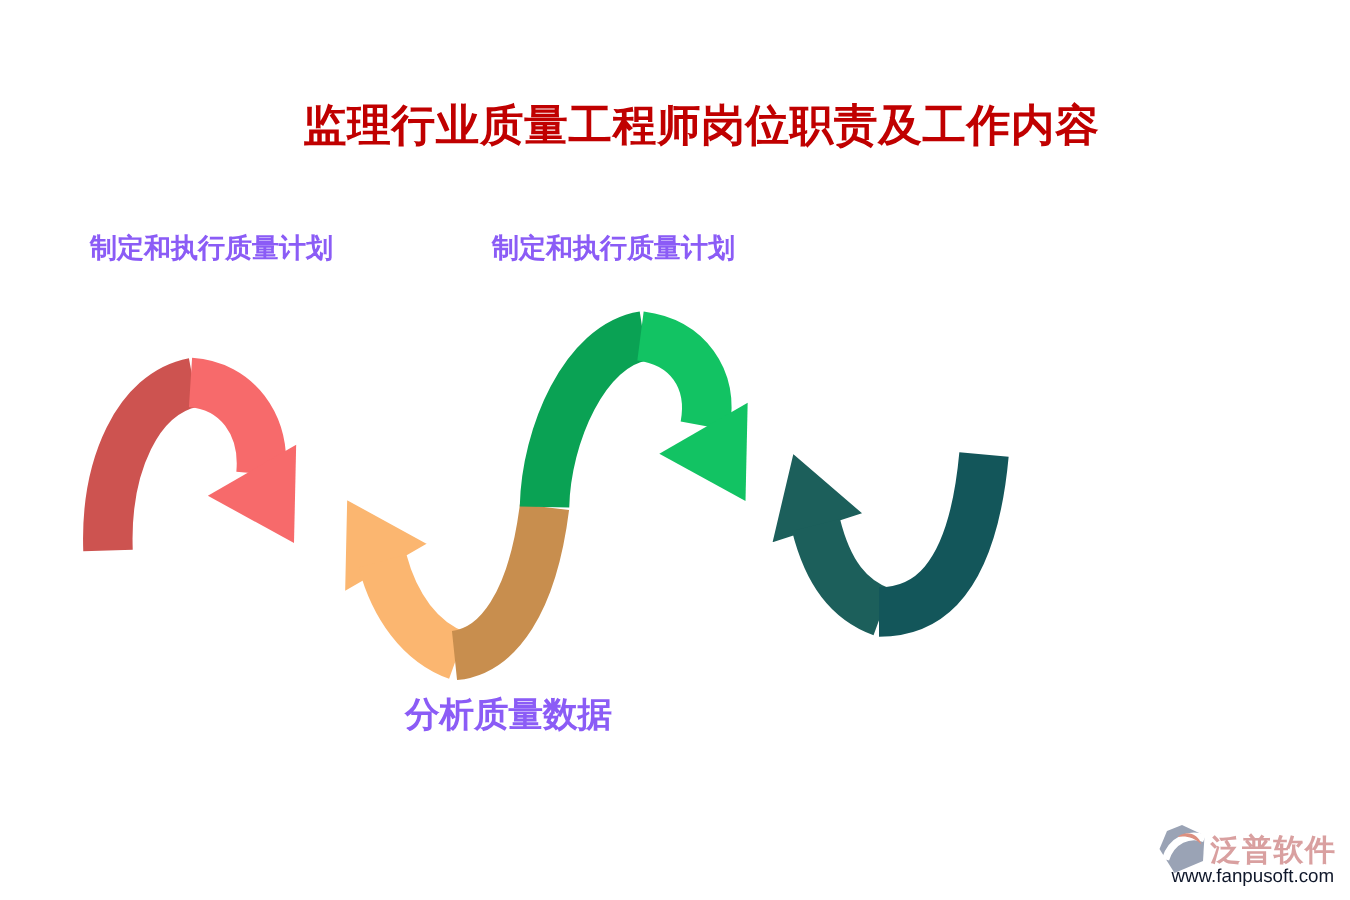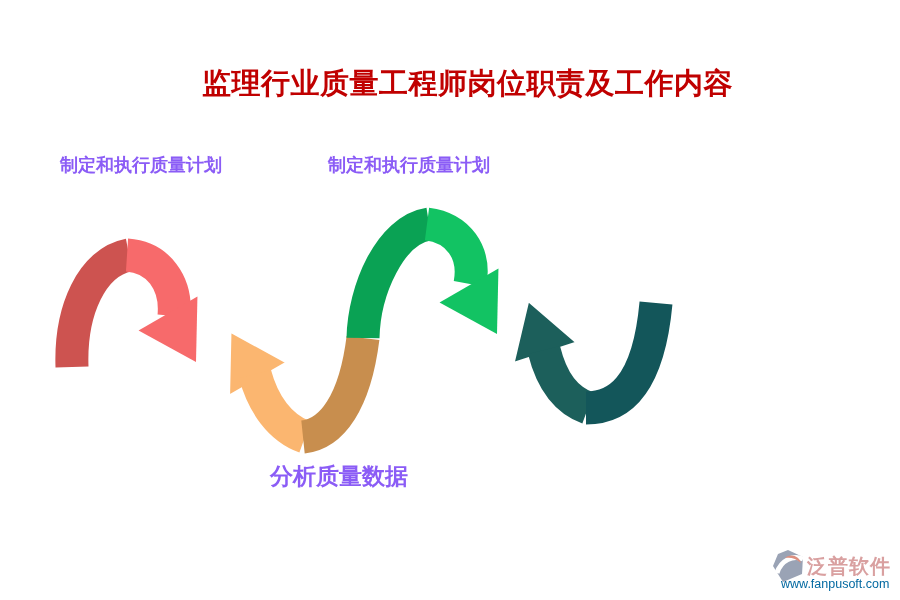--- a/index.html
+++ b/index.html
@@ -19,21 +19,21 @@
   .step-label.s2{left:328px;top:153px;font-size:18px;}
   .step-label.s3{left:238px;top:461px;font-size:23px;margin-left:32px;}
   .step-label.s4{left:483px;top:435px;font-size:23px;}
   .diagram-svg{position:absolute;left:0;top:0;}
   .wm-brand{
     position:absolute;left:807px;top:553px;font-size:20px;font-weight:700;
     color:#d9a0a0;white-space:nowrap;letter-spacing:1px;
   }
   .wm-url{
     position:absolute;left:781px;top:577px;font-size:12.5px;
-    color:#0369a1;white-space:nowrap;
+    color:#0f172a;white-space:nowrap;
   }
   .wm-icon{position:absolute;left:772px;top:549px;}
 </style>
 </head>
 <body>
 
 <div class="canvas">
 
   <div class="title">监理行业质量工程师岗位职责及工作内容</div>
 

